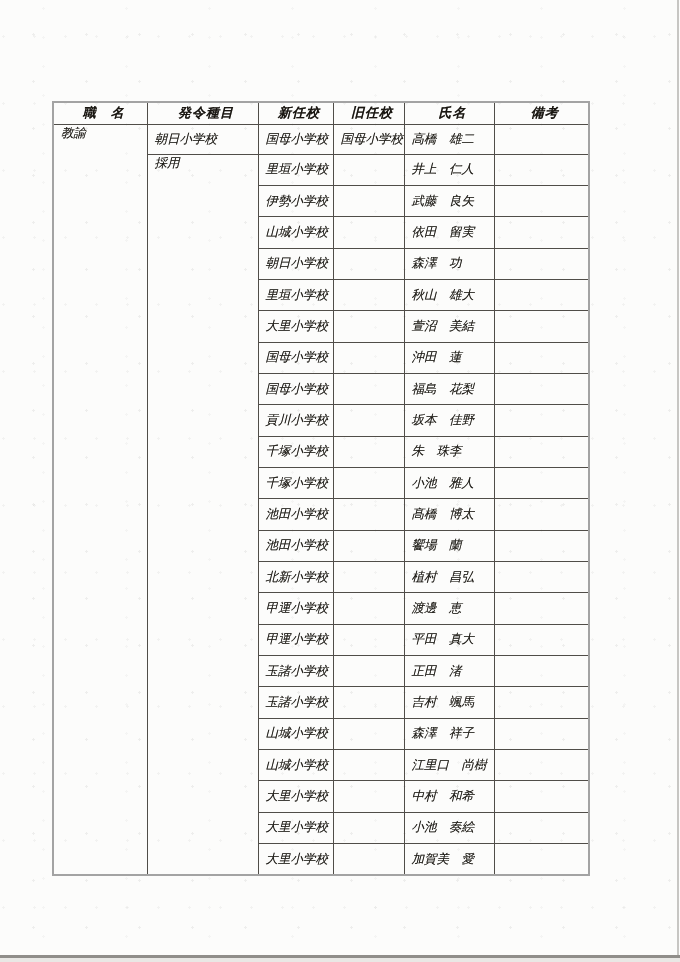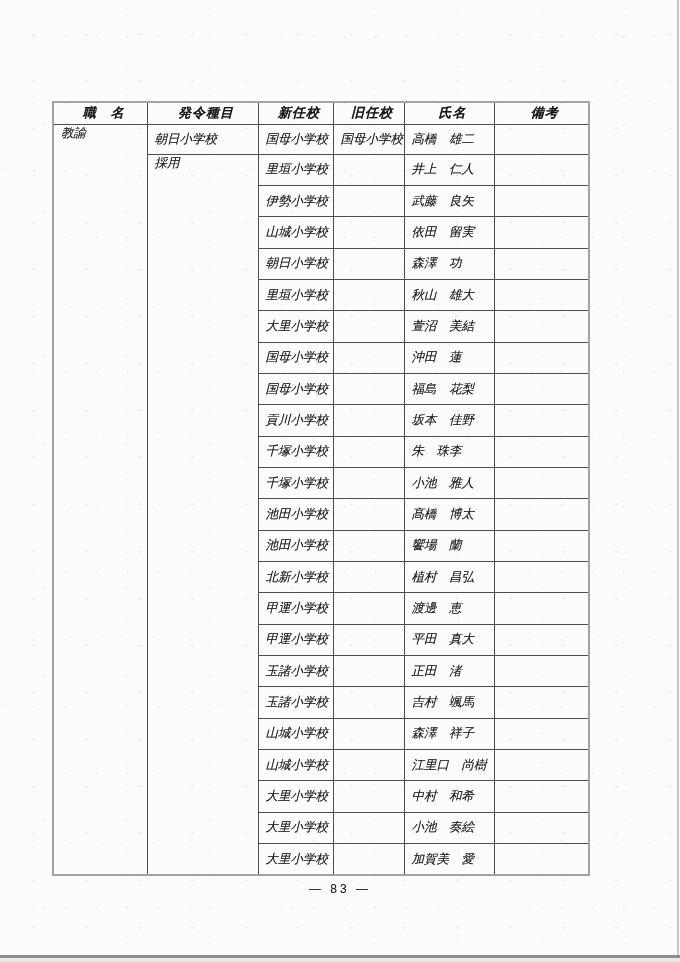--- a/index.html
+++ b/index.html
@@ -281,19 +281,18 @@
         </tr>
         <tr>
           <td>大里小学校</td>
           <td></td>
           <td>加賀美　愛</td>
           <td></td>
         </tr>
       </tbody>
   </table>
 
-  <div class="page-number">— 83 —</div>
 
   <div class="scan-edge-right"></div>
   <div class="scan-edge-bottom"></div>
   <div class="scan-edge-bottom-after"></div>
 
 </div>
 
 </body></html>

